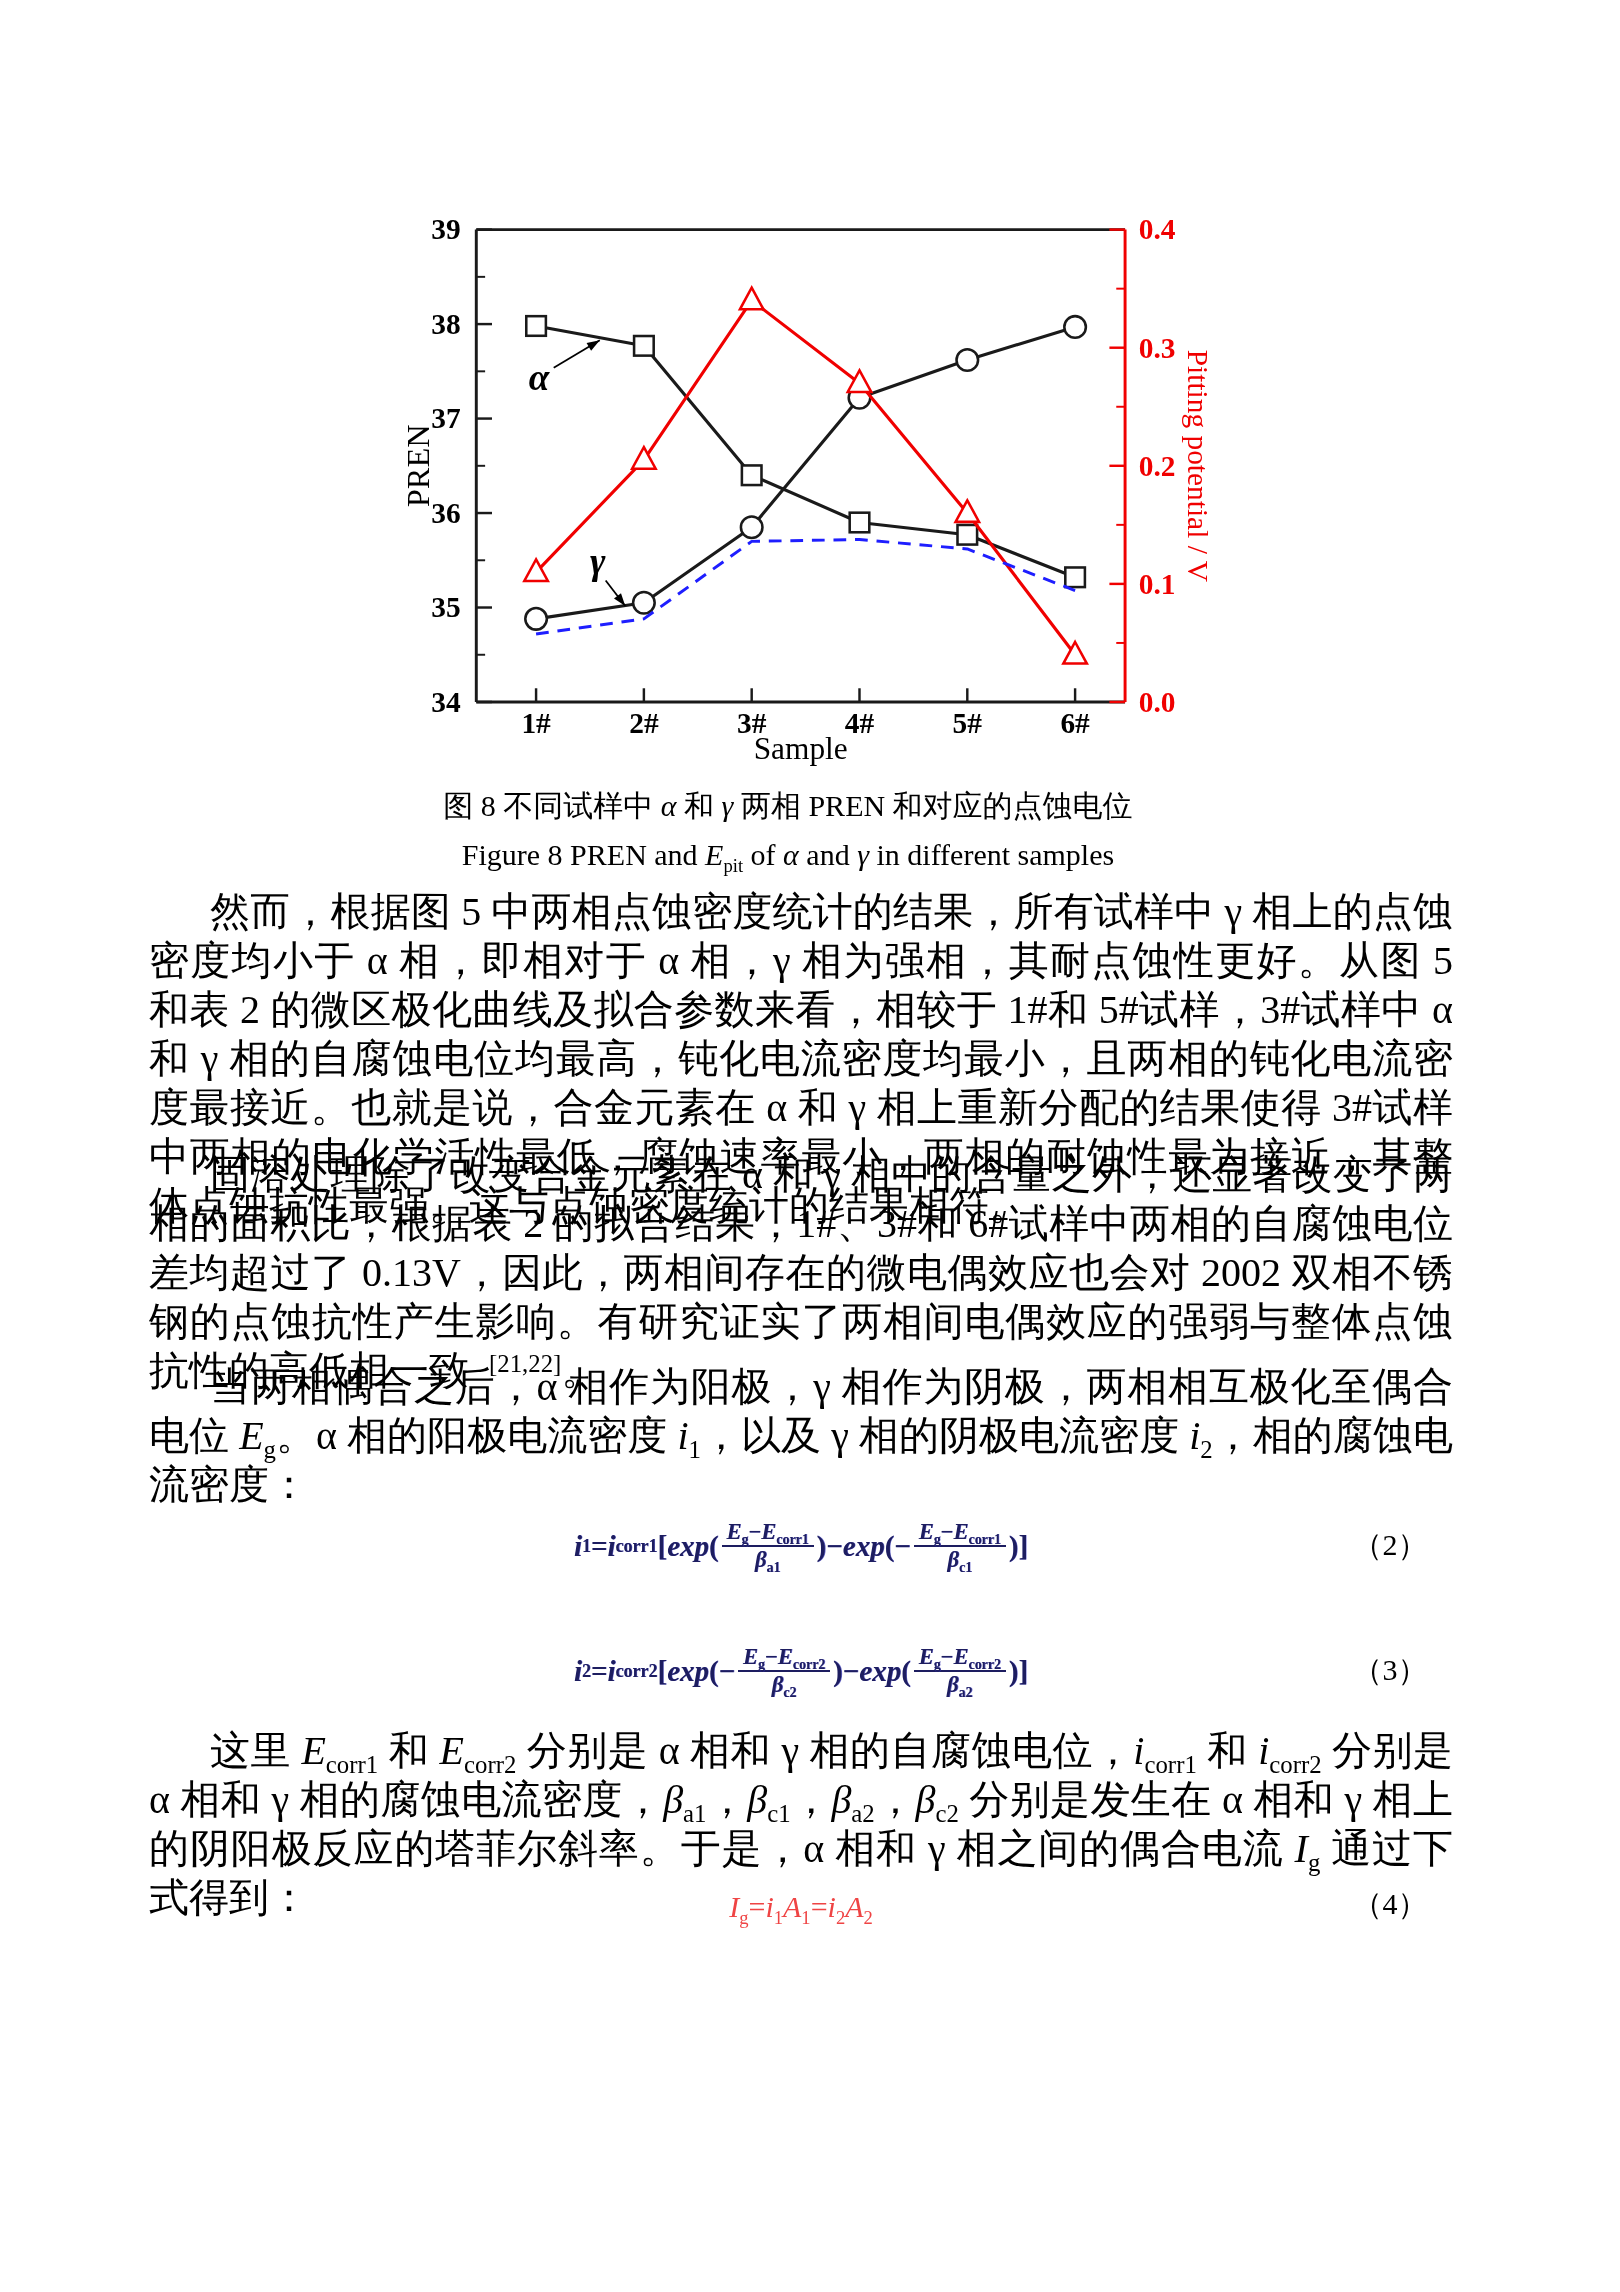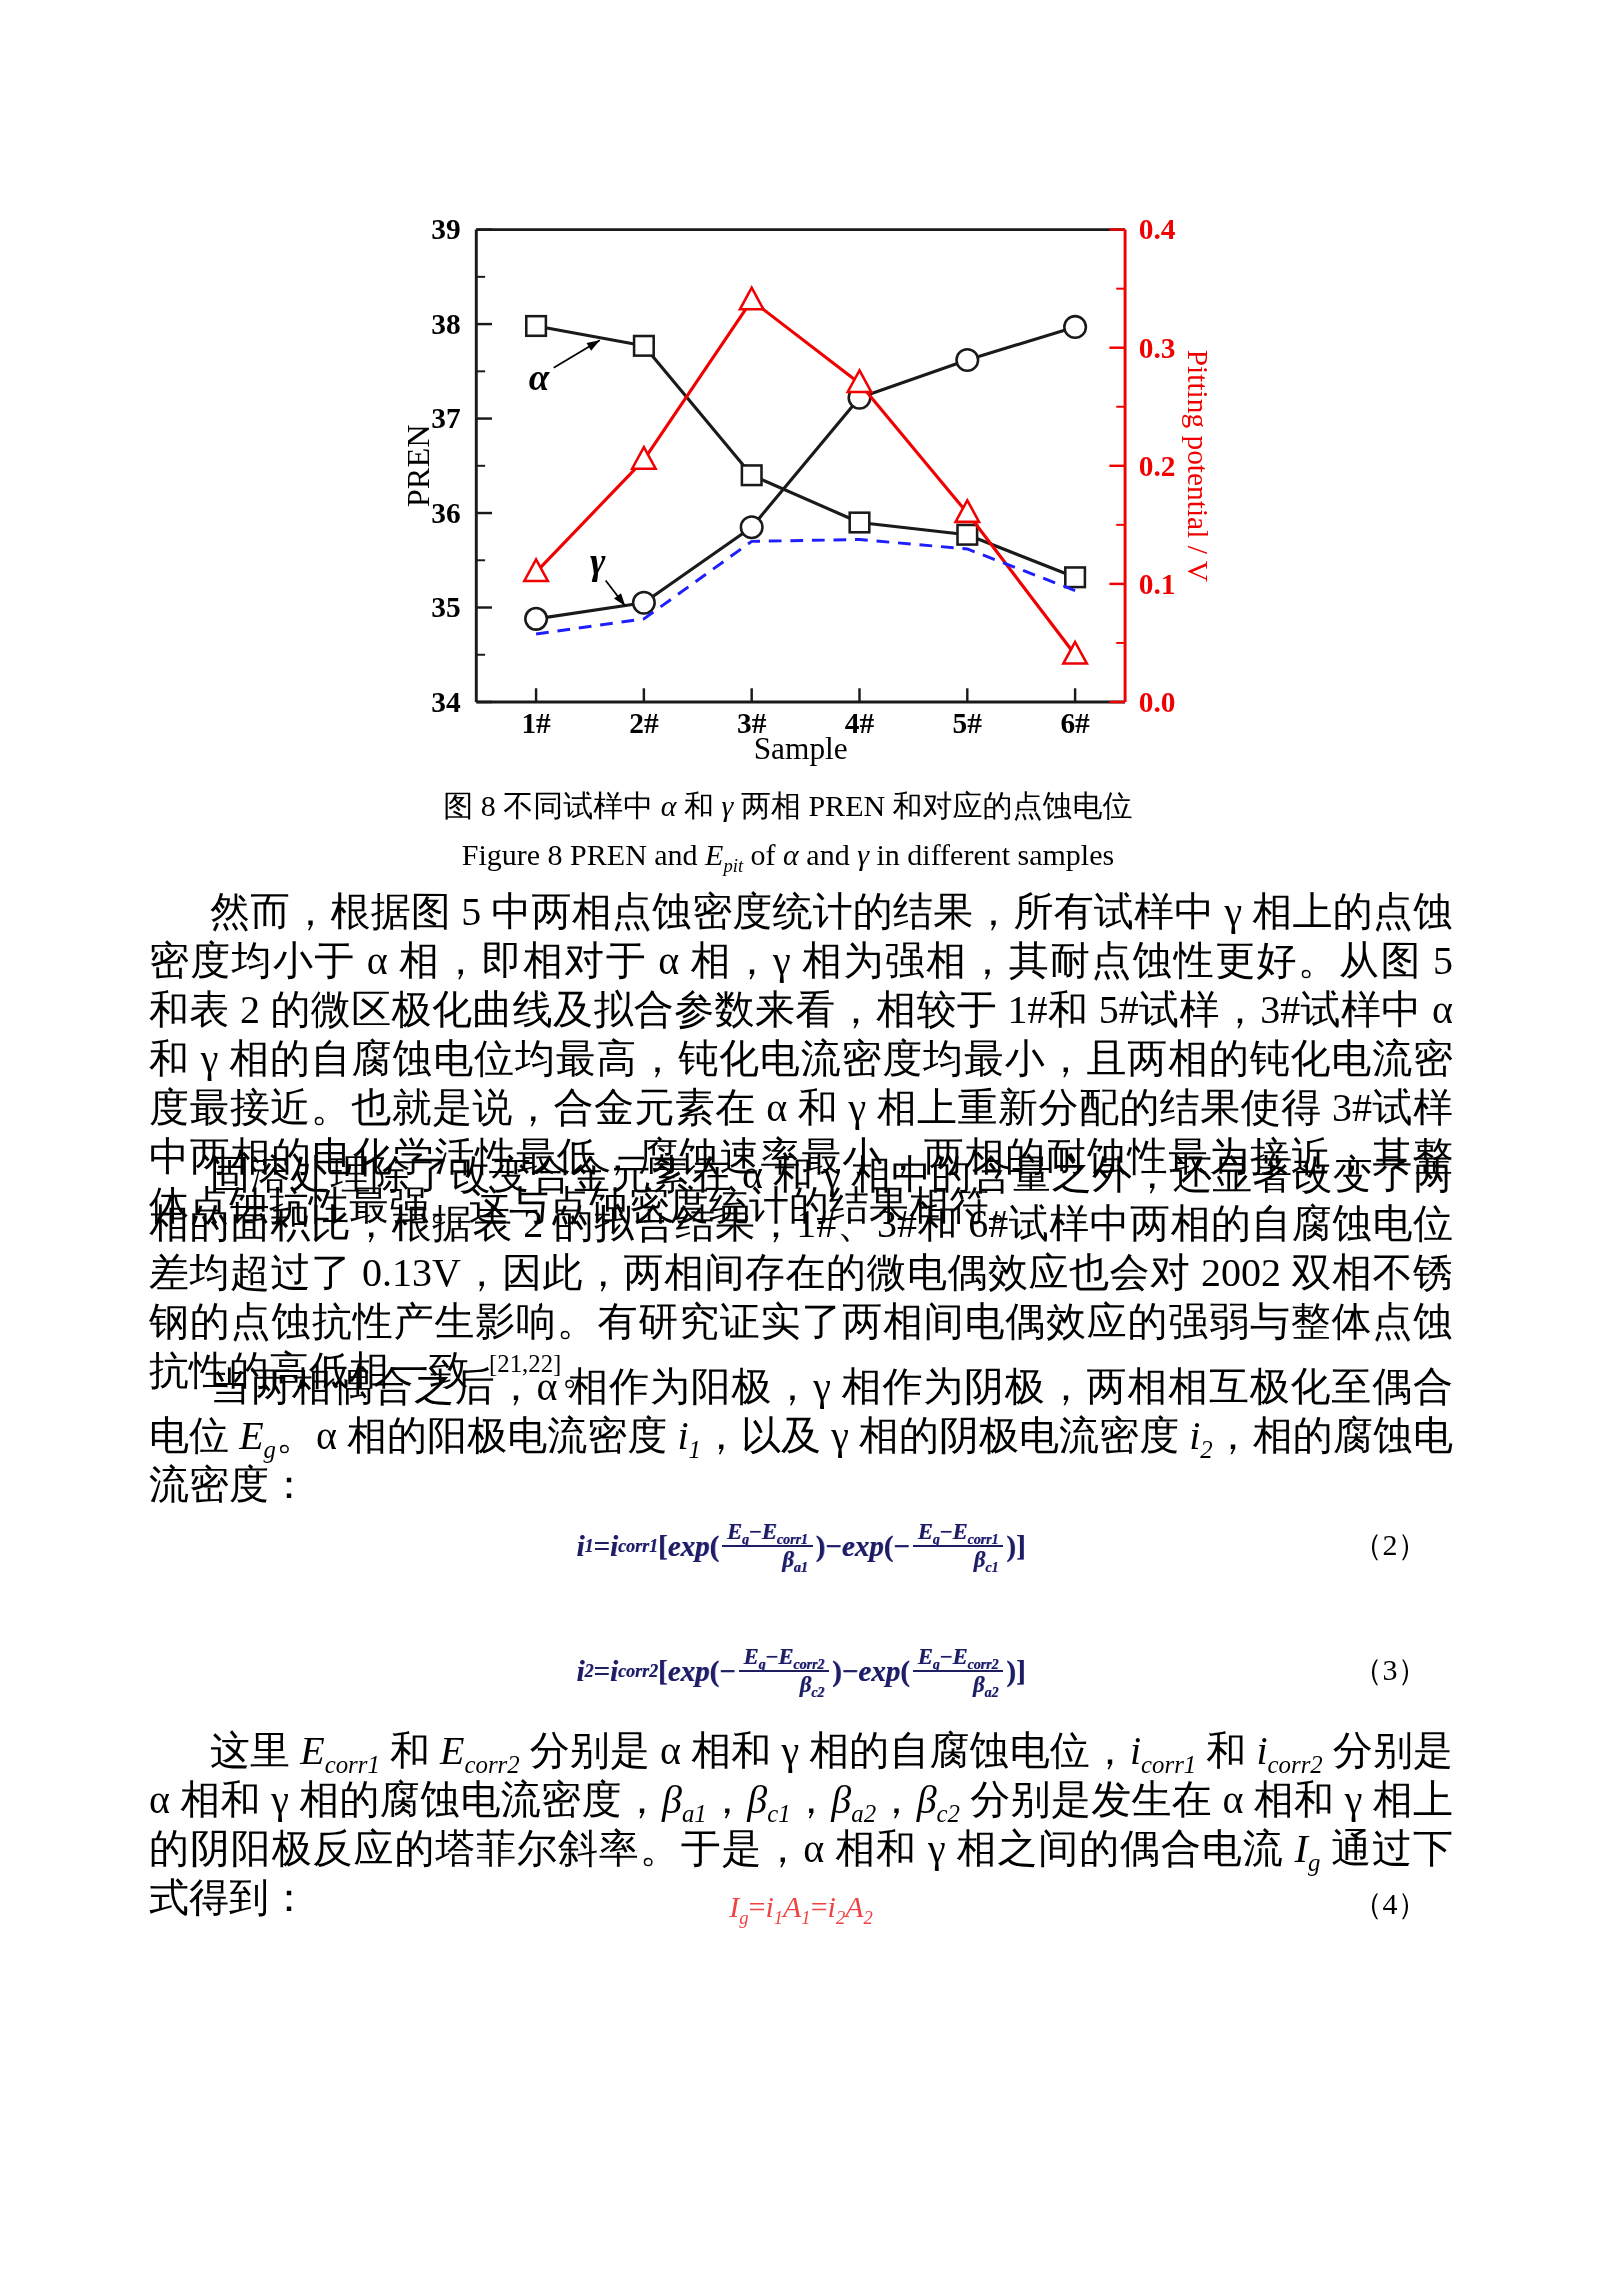--- a/index.html
+++ b/index.html
@@ -17,28 +17,28 @@
   #p3{top:1362px}
   #p4{top:1726px}
   .eqrow{position:absolute;left:149px;width:1304px;text-align:center;}
   #eq2row{top:1492px;height:106px;line-height:106px;}
   #eq3row{top:1617px;height:106px;line-height:106px;}
   #eq4row{top:1880px;height:48px;line-height:48px;font-size:30px;}
   .eq{display:inline-flex;align-items:center;font-size:29px;font-weight:bold;
       color:#1d1d60;text-shadow:0.6px 0 0 rgba(60,60,190,.75);line-height:normal;
       vertical-align:middle;}
   .eq4{display:inline-block;font-size:30px;color:#ef4444;line-height:normal;vertical-align:middle;}
-  .frac{display:inline-flex;flex-direction:column;align-items:flex-end;margin:0 2.9px;
+  .frac{display:inline-flex;flex-direction:column;align-items:center;margin:0 2.9px;
         font-size:22.5px;line-height:1.1;}
   .frac .num{border-bottom:2.5px solid currentColor;padding:0 4.9px 1px;}
   .frac .den{padding:1px 4.9px 0;}
   .eqno{position:absolute;right:25.5px;top:50%;transform:translateY(-50%);
         font-size:30px;font-weight:normal;color:#000;font-style:normal;text-shadow:none;}
   .rt-i{font-style:italic}
-  .rt-sub{font-size:.62em;vertical-align:-.35em;line-height:0;font-style:italic;}
+  .rt-sub{font-size:.62em;vertical-align:-.35em;line-height:0;}
   .rt-sup{font-size:.62em;vertical-align:.5em;line-height:0;margin-left:20px;}
 </style>
 </head>
 <body>
 
 <div class="page">
 
   <svg class="chart" id="chart-svg" width="1620" height="814" viewBox="0 0 1653 830">
       <g>
         <line x1="486" y1="234" x2="1148" y2="234" stroke="#1a1a1a" stroke-width="3"></line>

